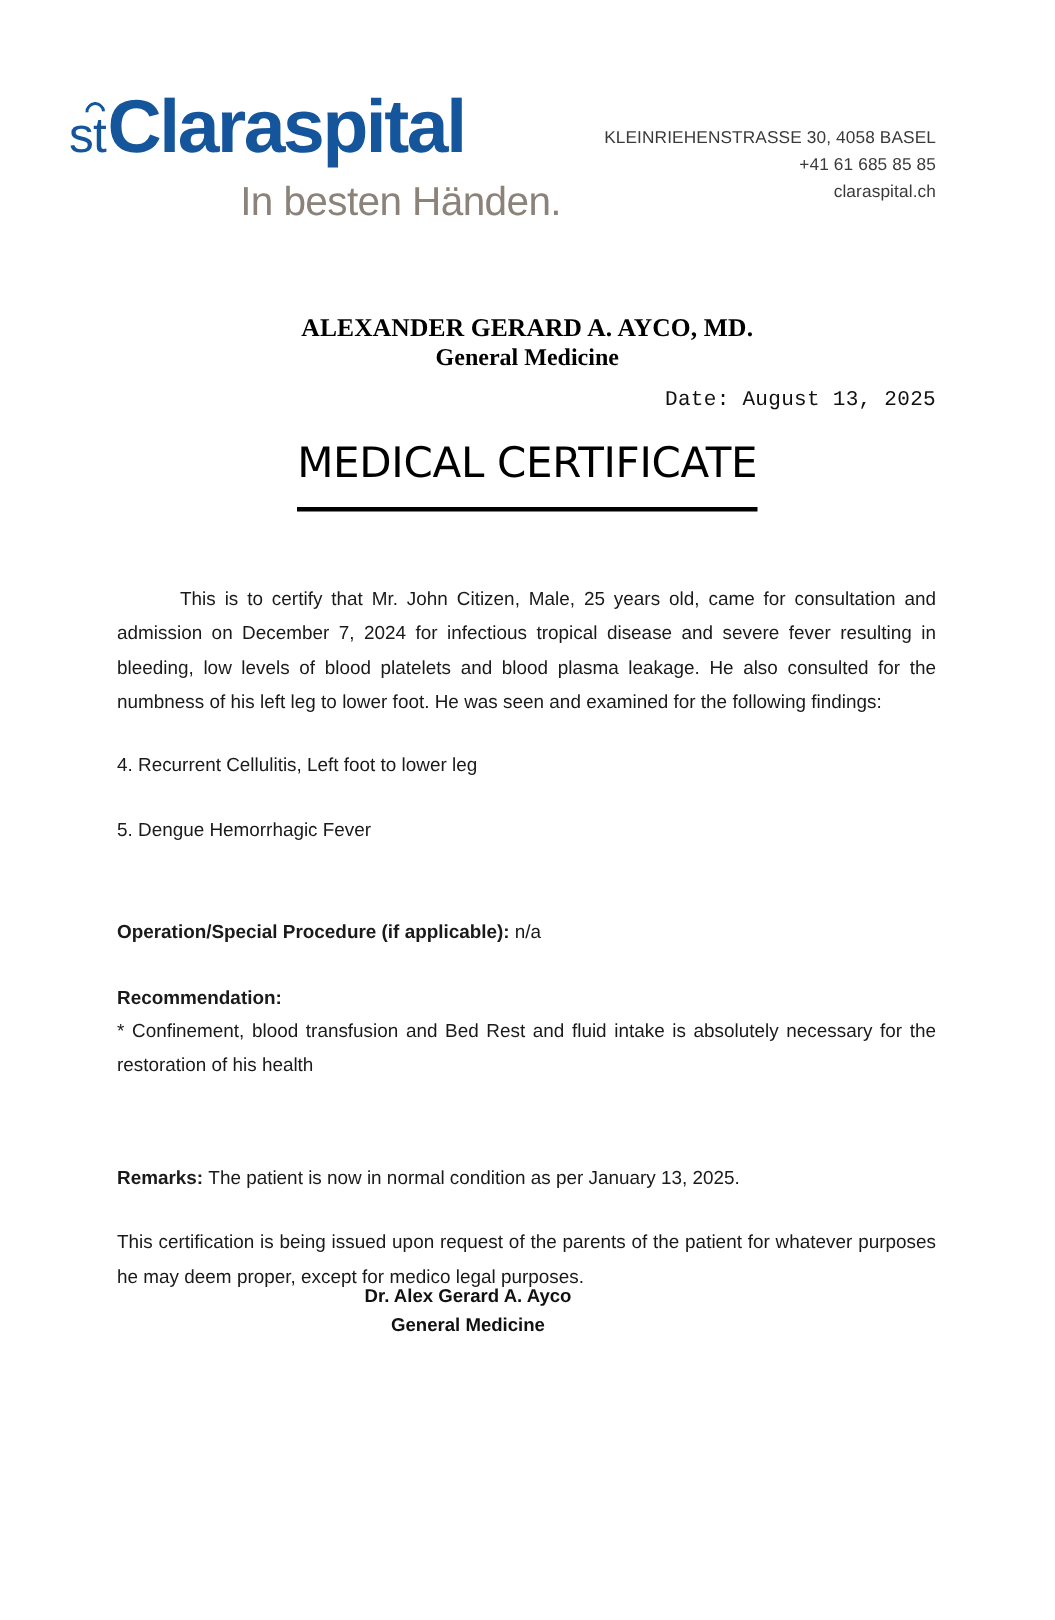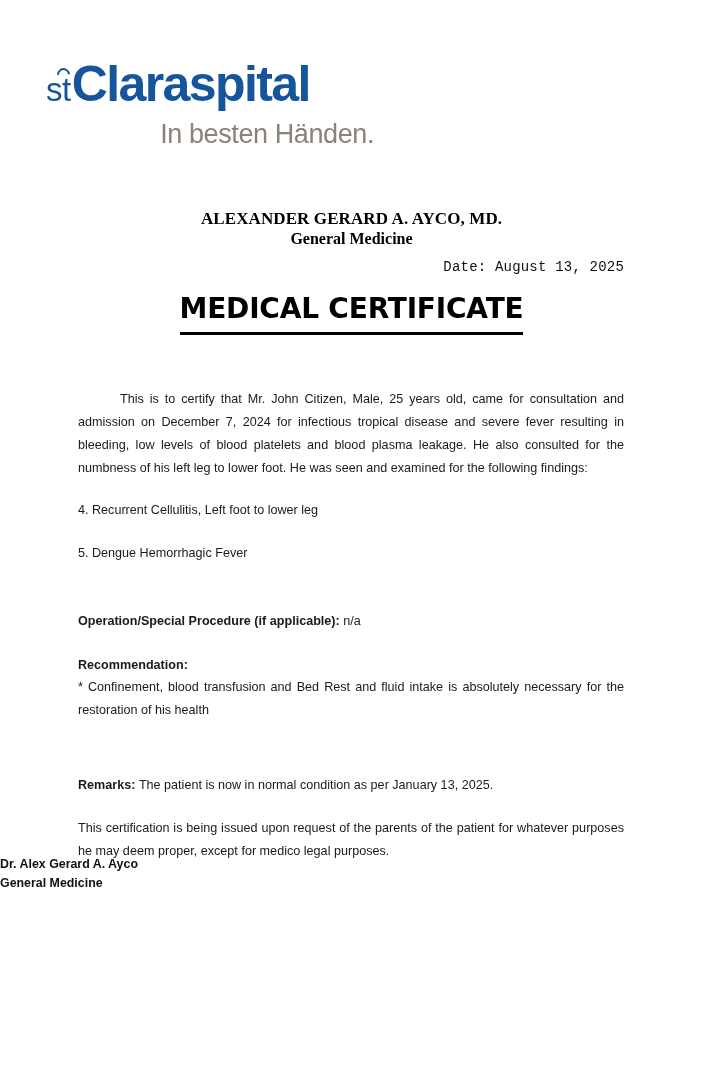--- a/index.html
+++ b/index.html
@@ -151,26 +151,26 @@
     position: absolute;
     top: 294px;
     left: 0;
     width: 703px;
     text-align: center;
   }
   .cert-title {
     display: inline-block;
     font-family: "DejaVu Sans", sans-serif;
     font-size: 28px;
-    font-weight: 700;
+    font-weight: 400;
     color: #000000;
     letter-spacing: -0.2px;
     line-height: 1.1;
     border-bottom: 3px solid #000000;
-    padding-bottom: 7px;
+    padding-bottom: 13px;
   }
 
   
   .content {
     position: absolute;
     top: 344px;
     left: 78px;
     width: 546px;
     font-family: "Liberation Sans", sans-serif;
     font-size: 12.6px;
@@ -212,21 +212,21 @@
     text-justify: inter-word;
     line-height: 1.82;
   }
 
   
   .signature {
     position: absolute;
     top: 855px;
     left: 0;
     width: 624px;
-    text-align: left;
+    text-align: center;
     font-family: "Liberation Sans", sans-serif;
     font-size: 12.4px;
     font-weight: 700;
     color: #111111;
     line-height: 1.52;
   }
   .signature div { white-space: nowrap; }
 </style>
 </head>
 <body>
@@ -238,20 +238,25 @@
     <div class="logo-block">
       <span class="logo-line">
         <span class="logo-st">
           <span class="arc"></span>
           <span>st</span>
         </span><span class="logo-main">Claraspital</span>
       </span>
       <span class="logo-tagline">In besten Händen.</span>
     </div>
 
+    <div class="contact-block">
+      <div>KLEINRIEHENSTRASSE 30, 4058 BASEL</div>
+      <div>+41 61 685 85 85</div>
+      <div>claraspital.ch</div>
+    </div>
 
   </div>
 
   <div class="doctor-heading">
     <span class="dh-name">ALEXANDER GERARD A. AYCO, MD.</span>
     <span class="dh-spec">General Medicine</span>
   </div>
 
   <div class="date-line">Date: August 13, 2025</div>
 

